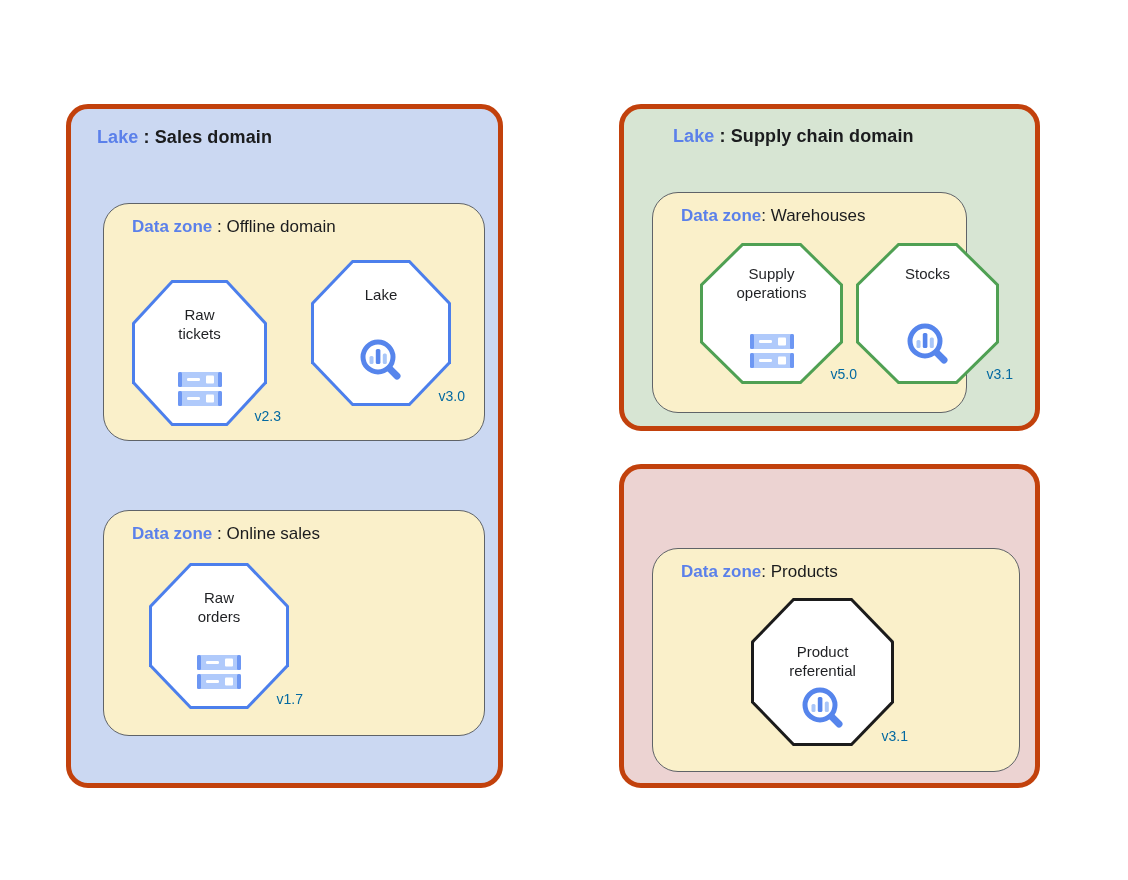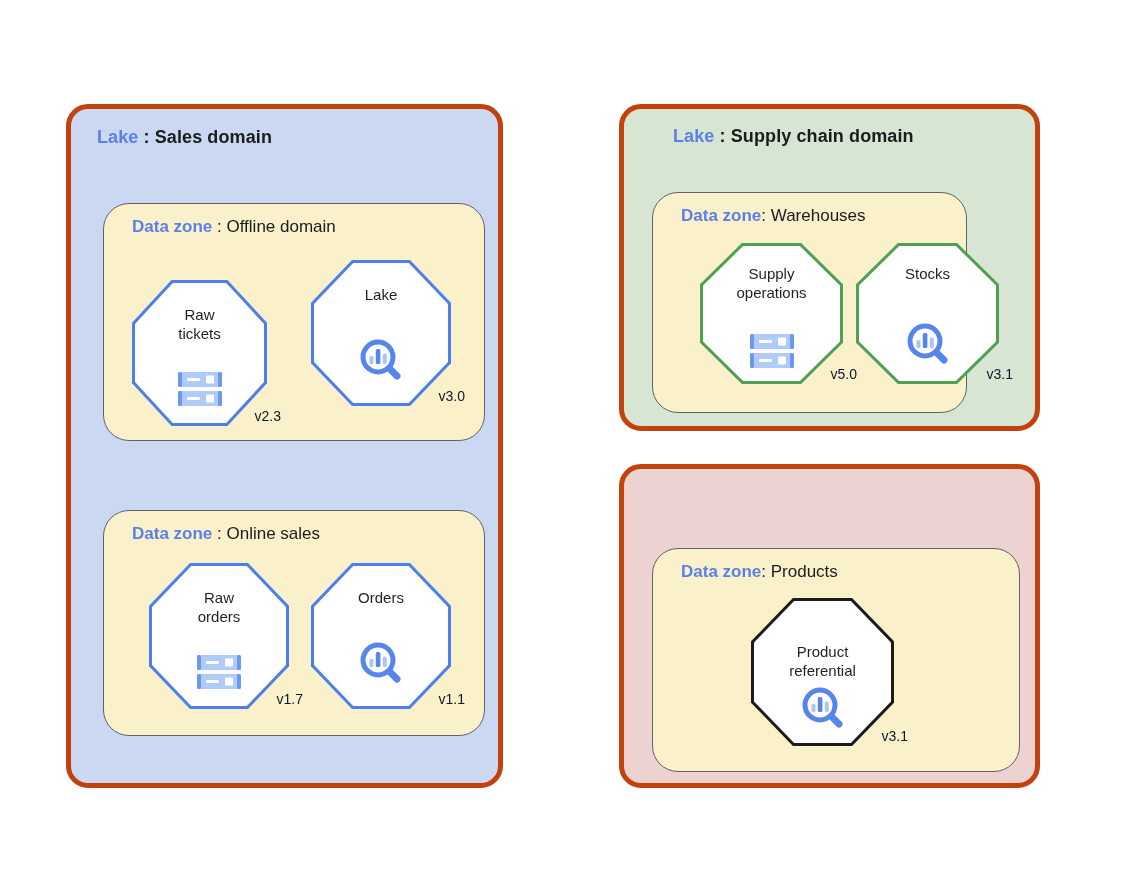--- a/index.html
+++ b/index.html
@@ -21,21 +21,21 @@
     clip-path:polygon(29.29% 0%,70.71% 0%,100% 29.29%,100% 70.71%,70.71% 100%,29.29% 100%,0% 70.71%,0% 29.29%);}
   .oct-border{left:0;top:0;right:0;bottom:0;}
   .oct-fill{left:3px;top:3px;right:3px;bottom:3px;background:#ffffff;}
   .octagon.blue  .oct-border{background:#4c7fec;}
   .octagon.green .oct-border{background:#4fa053;}
   .octagon.black .oct-border{background:#1b1b1b;}
 
   .entity-name{position:absolute;top:26px;left:50%;transform:translateX(-50%);
     font-size:15px;line-height:1.25;text-align:center;color:#1f2023;}
   .entity-icon{position:absolute;bottom:20px;left:50%;transform:translateX(-50%);}
-  .entity-version{position:absolute;right:-14px;bottom:2px;font-size:14px;color:#0f172a;white-space:nowrap;}
+  .entity-version{position:absolute;right:-14px;bottom:2px;font-size:14px;color:#0369a1;white-space:nowrap;}
 </style>
 </head>
 <body>
 
 <div class="canvas">
 
   <div class="lake" style="left:66px;top:104px;width:437px;height:684px;background:#cbd8f2;">
     <div class="lake-title">
       <span class="prefix">Lake</span><span class="sep"> : </span><span class="title">Sales domain</span>
     </div>
@@ -96,33 +96,20 @@
           <rect x="29" y="3.5" width="8" height="8" rx="1" fill="#ffffff"></rect>
           <rect x="1" y="19" width="44" height="15" rx="2" fill="#b0cafb"></rect>
           <rect x="1" y="19" width="4" height="15" rx="1.5" fill="#6d97f3"></rect>
           <rect x="41" y="19" width="4" height="15" rx="1.5" fill="#6d97f3"></rect>
           <rect x="10" y="25" width="13" height="3" rx="1.2" fill="#ffffff"></rect>
           <rect x="29" y="22.5" width="8" height="8" rx="1" fill="#ffffff"></rect>
         </svg>
         <div class="entity-version">v1.7</div>
       </div>
 
-      <div class="octagon blue" style="left:207px;top:52px;width:140px;height:146px;">
-        <div class="oct-border"></div>
-        <div class="oct-fill"></div>
-        <div class="entity-name" style="width:100px;">Orders</div>
-        <svg class="entity-icon" width="50" height="50" viewBox="0 0 50 50">
-          <circle cx="22" cy="21" r="15" fill="#ffffff" stroke="#5685ec" stroke-width="5"></circle>
-          <rect x="13.5" y="20" width="4" height="8" rx="1.5" fill="#a9c6f8"></rect>
-          <rect x="19.8" y="13" width="4.6" height="15" rx="1.5" fill="#5685ec"></rect>
-          <rect x="26.8" y="17.5" width="4" height="10.5" rx="1.5" fill="#a9c6f8"></rect>
-          <line x1="33.6" y1="32.6" x2="41" y2="40" stroke="#5685ec" stroke-width="7" stroke-linecap="round"></line>
-        </svg>
-        <div class="entity-version">v1.1</div>
-      </div>
     </div>
   </div>
 
   <div class="lake" style="left:619px;top:104px;width:421px;height:327px;background:#d7e5d3;">
     <div class="lake-title" style="left:24px;top:17px;margin-left:25px;">
       <span class="prefix">Lake</span><span class="sep"> : </span><span class="title">Supply chain domain</span>
     </div>
 
     <div class="zone" style="left:28px;top:83px;width:315px;height:221px;">
       <div class="zone-title">

